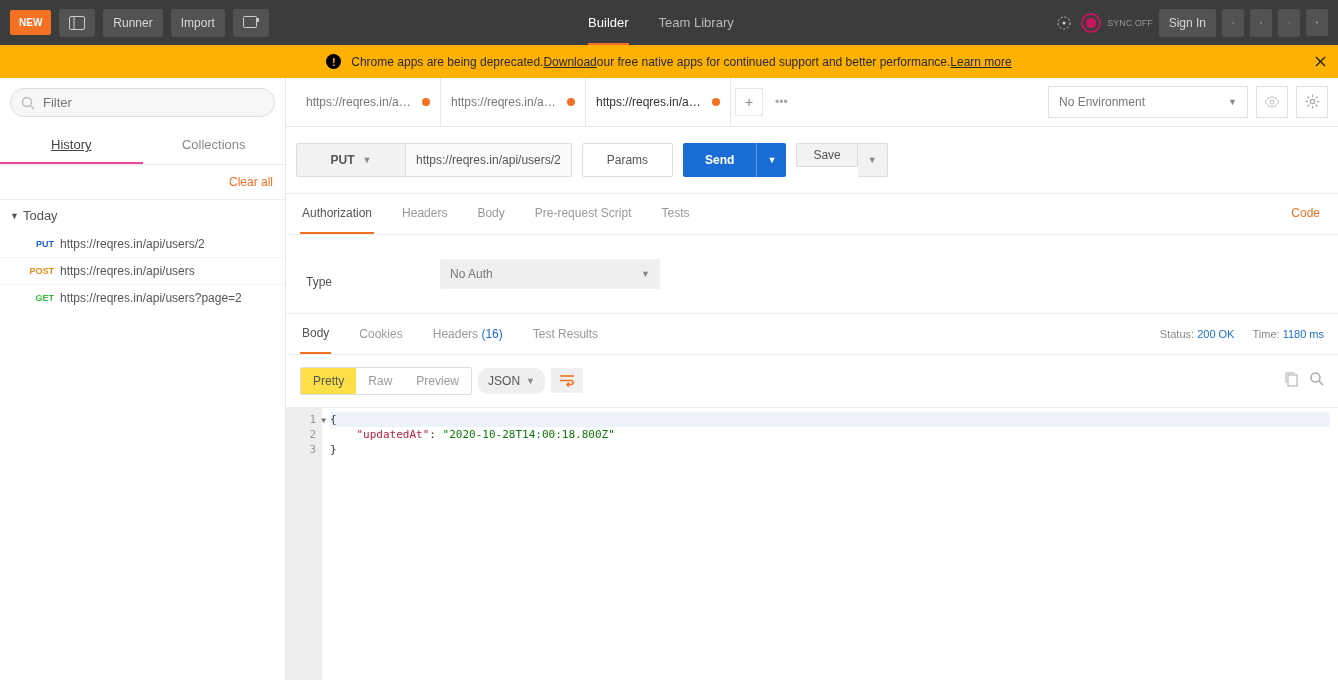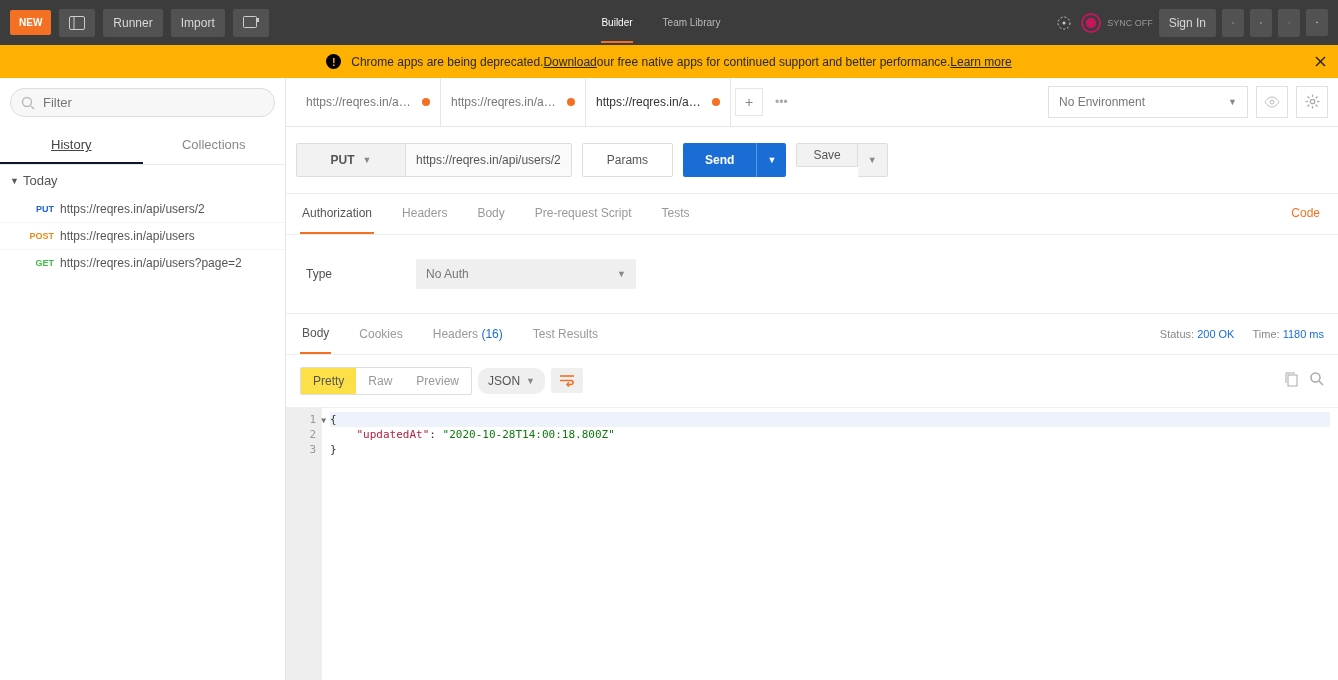--- a/index.html
+++ b/index.html
@@ -4,21 +4,21 @@
 <style>
   * { box-sizing: border-box; margin: 0; padding: 0; }
   body { font-family: "Helvetica Neue", Arial, sans-serif; font-size: 12px; color: #505050; background: #fff; width: 1338px; height: 680px; overflow: hidden; }
 
   
   .topbar { display: flex; align-items: center; background: #3c3c3c; height: 45px; padding: 0 10px; gap: 8px; }
   .btn-new { background: #f47023; color: #fff; font-weight: bold; font-size: 10px; padding: 7px 9px; border-radius: 2px; cursor: pointer; }
   .btn-dark { background: #525252; color: #d8d8d8; font-size: 12px; padding: 7px 10px; border-radius: 2px; cursor: pointer; display: inline-flex; align-items: center; }
   .tb-left { display: flex; align-items: center; gap: 8px; }
   .tb-center { flex: 1; display: flex; justify-content: center; gap: 30px; }
-  .tb-tab { color: #bbb; font-size: 10px; padding: 14px 0 13px; cursor: pointer; }
+  .tb-tab { color: #bbb; font-size: 13px; padding: 14px 0 13px; cursor: pointer; }
   .tb-tab.active { color: #fff; border-bottom: 2px solid #f47023; }
   .tb-right { display: flex; align-items: center; gap: 6px; }
   .sync-wrap { display: flex; align-items: center; gap: 6px; color: #999; font-size: 9px; }
   .sync-dot { width: 20px; height: 20px; border-radius: 50%; border: 2px solid #c2185b; display:inline-block; background: radial-gradient(circle, #c2185b 45%, transparent 46%);}
   .crosshair { width:22px; height:22px; display:flex; align-items:center; justify-content:center; }
   .tb-icon { color:#ccc; width:22px; text-align:center; cursor:pointer; font-size:14px; }
 
   
   .banner { background: #ffb100; color: #282828; height: 33px; display: flex; align-items: center; justify-content: center; font-size: 12px; position: relative; }
   .banner .warn { width: 15px; height: 15px; background: #000; color: #ffb100; border-radius: 50%; display:inline-flex; align-items:center; justify-content:center; font-weight:bold; margin-right:10px; font-size:11px;}
@@ -27,21 +27,21 @@
 
   
   .main { display:flex; height: calc(100% - 45px - 33px); }
   .sidebar { width: 286px; border-right: 1px solid #e6e6e6; display:flex; flex-direction:column; }
   .filter-wrap { padding: 10px; }
   .filter-box { display:flex; align-items:center; gap:8px; border:1px solid #ddd; background:#f7f7f7; padding:6px 10px; border-radius: 14px; }
   .filter-box svg { color:#bbb; }
   .filter-box input { border:none; outline:none; background:transparent; font-size:13px; color:#555; flex:1; }
   .side-tabs { display:flex; border-bottom:1px solid #eaeaea; }
   .side-tab { flex:1; text-align:center; padding:10px 0; color:#888; font-size:13px; cursor:pointer;}
-  .side-tab.active { color:#444; border-bottom:2px solid #0f172a;text-decoration:underline;}
+  .side-tab.active { color:#444; border-bottom:2px solid #ec4899;text-decoration:underline;}
   .clearall { text-align:right; padding:10px 12px; color:#f47023; font-size:12px; cursor:pointer; border-bottom:1px solid #eee;}
   .hist-group { padding: 8px 10px; font-size:13px; color:#555; display:flex; align-items:center; gap:4px; cursor:pointer;}
   .hist-group .caret { font-size:9px; color:#555;}
   .hist-item { display:flex; align-items:center; gap:6px; padding:6px 10px 6px 22px; font-size:12px; color:#555; cursor:pointer; border-top:1px solid #f5f5f5;}
   .hist-item:first-of-type { border-top:none;}
   .hist-method { width:32px; text-align:right; font-size:9px; font-weight:bold;}
   .m-put { color:#2463d5;} .m-post { color:#e88b1a;} .m-get { color:#3fbf42;}
 
   
   .content { flex:1; display:flex; flex-direction:column; overflow:hidden; }
@@ -68,21 +68,21 @@
   .save-btn { background:#f2f2f2; border:1px solid #ddd; color:#555; height:24px; padding:0 16px; display:flex; align-items:center; border-radius:2px 0 0 2px; cursor:pointer;}
   .save-split { background:#f2f2f2; border:1px solid #ddd; border-left:none; height:34px; width:30px; display:flex; align-items:center; justify-content:center; border-radius:0 2px 2px 0; color:#888; cursor:pointer;}
   .nogap { display:flex; }
 
   
   .subtabs { display:flex; gap:26px; padding:0 14px; border-bottom:1px solid #eee; position:relative;}
   .subtab { padding:12px 2px; color:#999; font-size:12px; cursor:pointer;}
   .subtab.active { color:#555; border-bottom:2px solid #f47023;}
   .code-link { margin-left:auto; color:#f47023; font-size:12px; padding:12px 4px; cursor:pointer;}
 
-  .auth-panel { padding:24px 20px; display:flex; align-items:center; gap:84px; border-bottom:1px solid #eee;}
+  .auth-panel { padding:24px 20px; display:flex; align-items:flex-end; gap:108px; border-bottom:1px solid #eee;}
   .auth-type { background:#efefef; border:none; width:220px; height:30px; padding:0 10px; color:#777; display:flex; align-items:center; justify-content:space-between; cursor:pointer; border-radius:2px;}
 
   
   .resp-tabs { display:flex; align-items:center; gap:26px; padding:0 14px; border-bottom:1px solid #eee;}
   .resp-tab { padding:12px 2px; color:#999; font-size:12px; cursor:pointer;}
   .resp-tab.active { color:#555; border-bottom:2px solid #f47023;}
   .resp-tab .badge { color:#1a6dd5;}
   .resp-meta { margin-left:auto; display:flex; gap:18px; font-size:11px; color:#888;}
   .resp-meta .val { color:#1a6dd5;}
 
@@ -198,20 +198,21 @@
             <circle cx="6" cy="6" r="4.5" fill="none" stroke="#bbb" stroke-width="1.5"></circle>
             <line x1="10" y1="10" x2="13" y2="13" stroke="#bbb" stroke-width="1.5"></line>
           </svg>
         <input placeholder="Filter" style="">
       </div>
     </div>
     <div class="side-tabs">
       <div class="side-tab active">History</div>
       <div class="side-tab">Collections</div>
     </div>
+    <div class="clearall">Clear all</div>
 
     <div class="hist-group">
       <span class="caret">▼</span>
       <span>Today</span>
     </div>
     <div id="history-list">
         <div class="hist-item">
           <span class="hist-method m-put">PUT</span>
           <span>https://reqres.in/api/users/2</span>
         </div>

